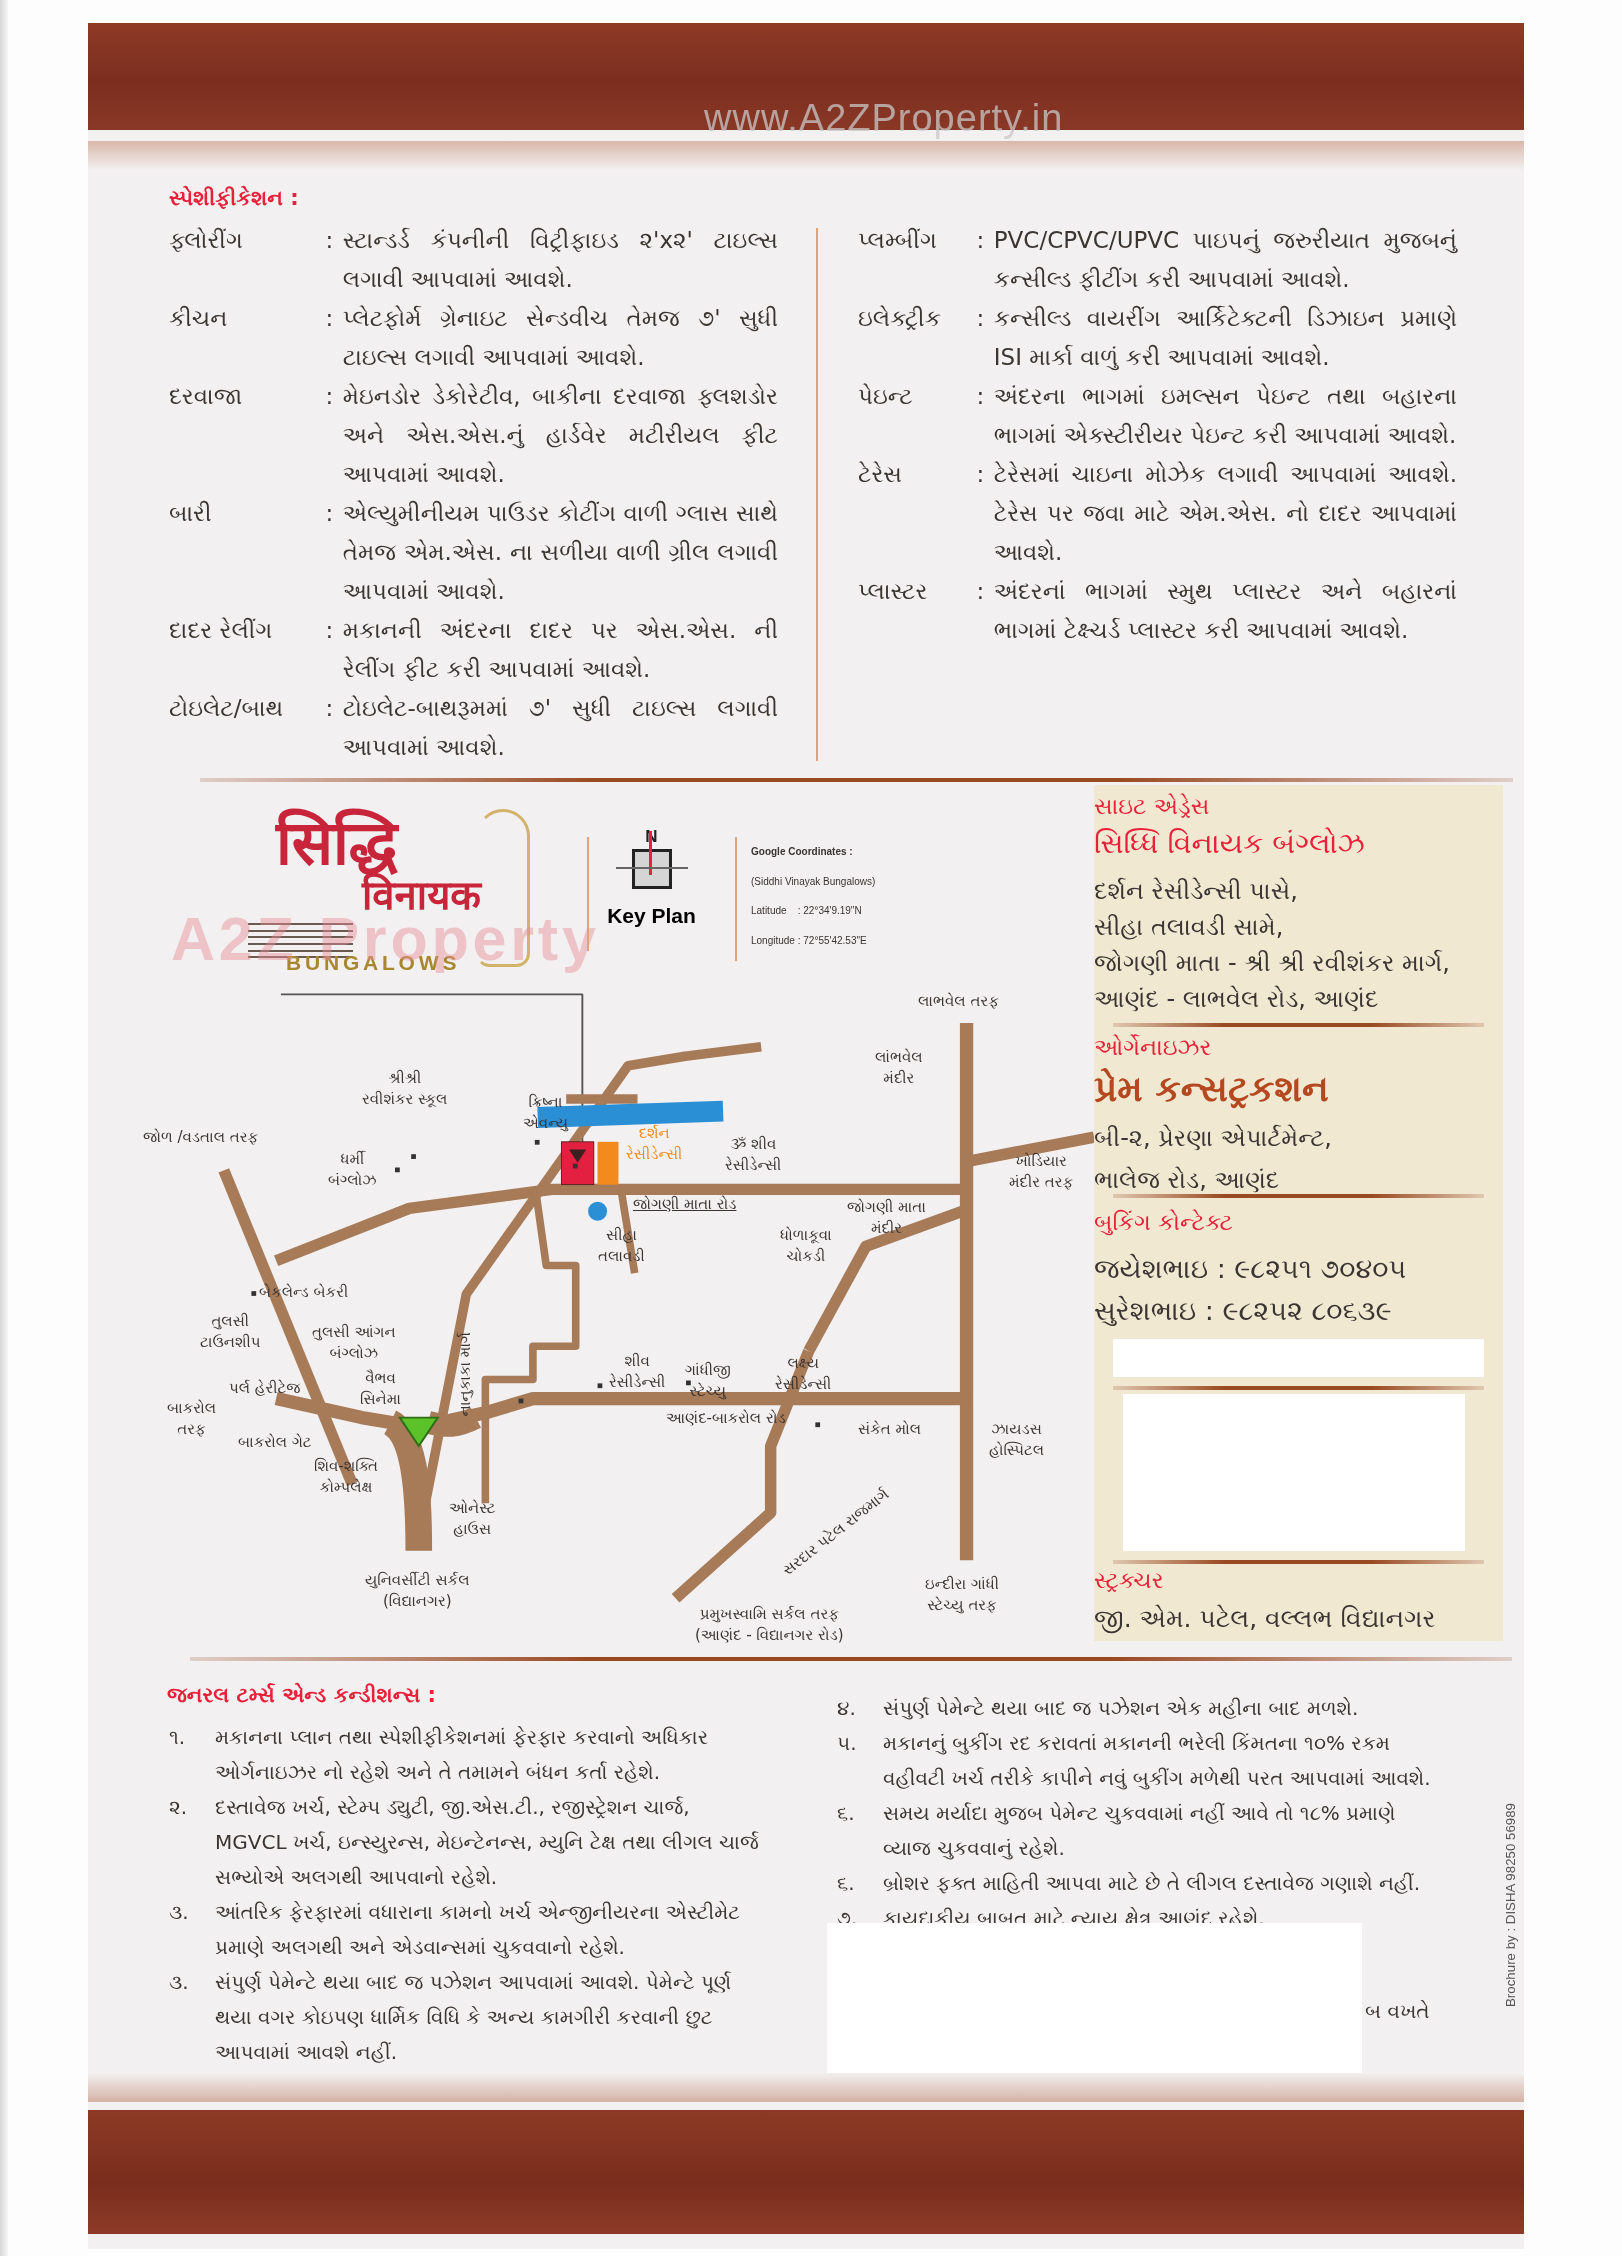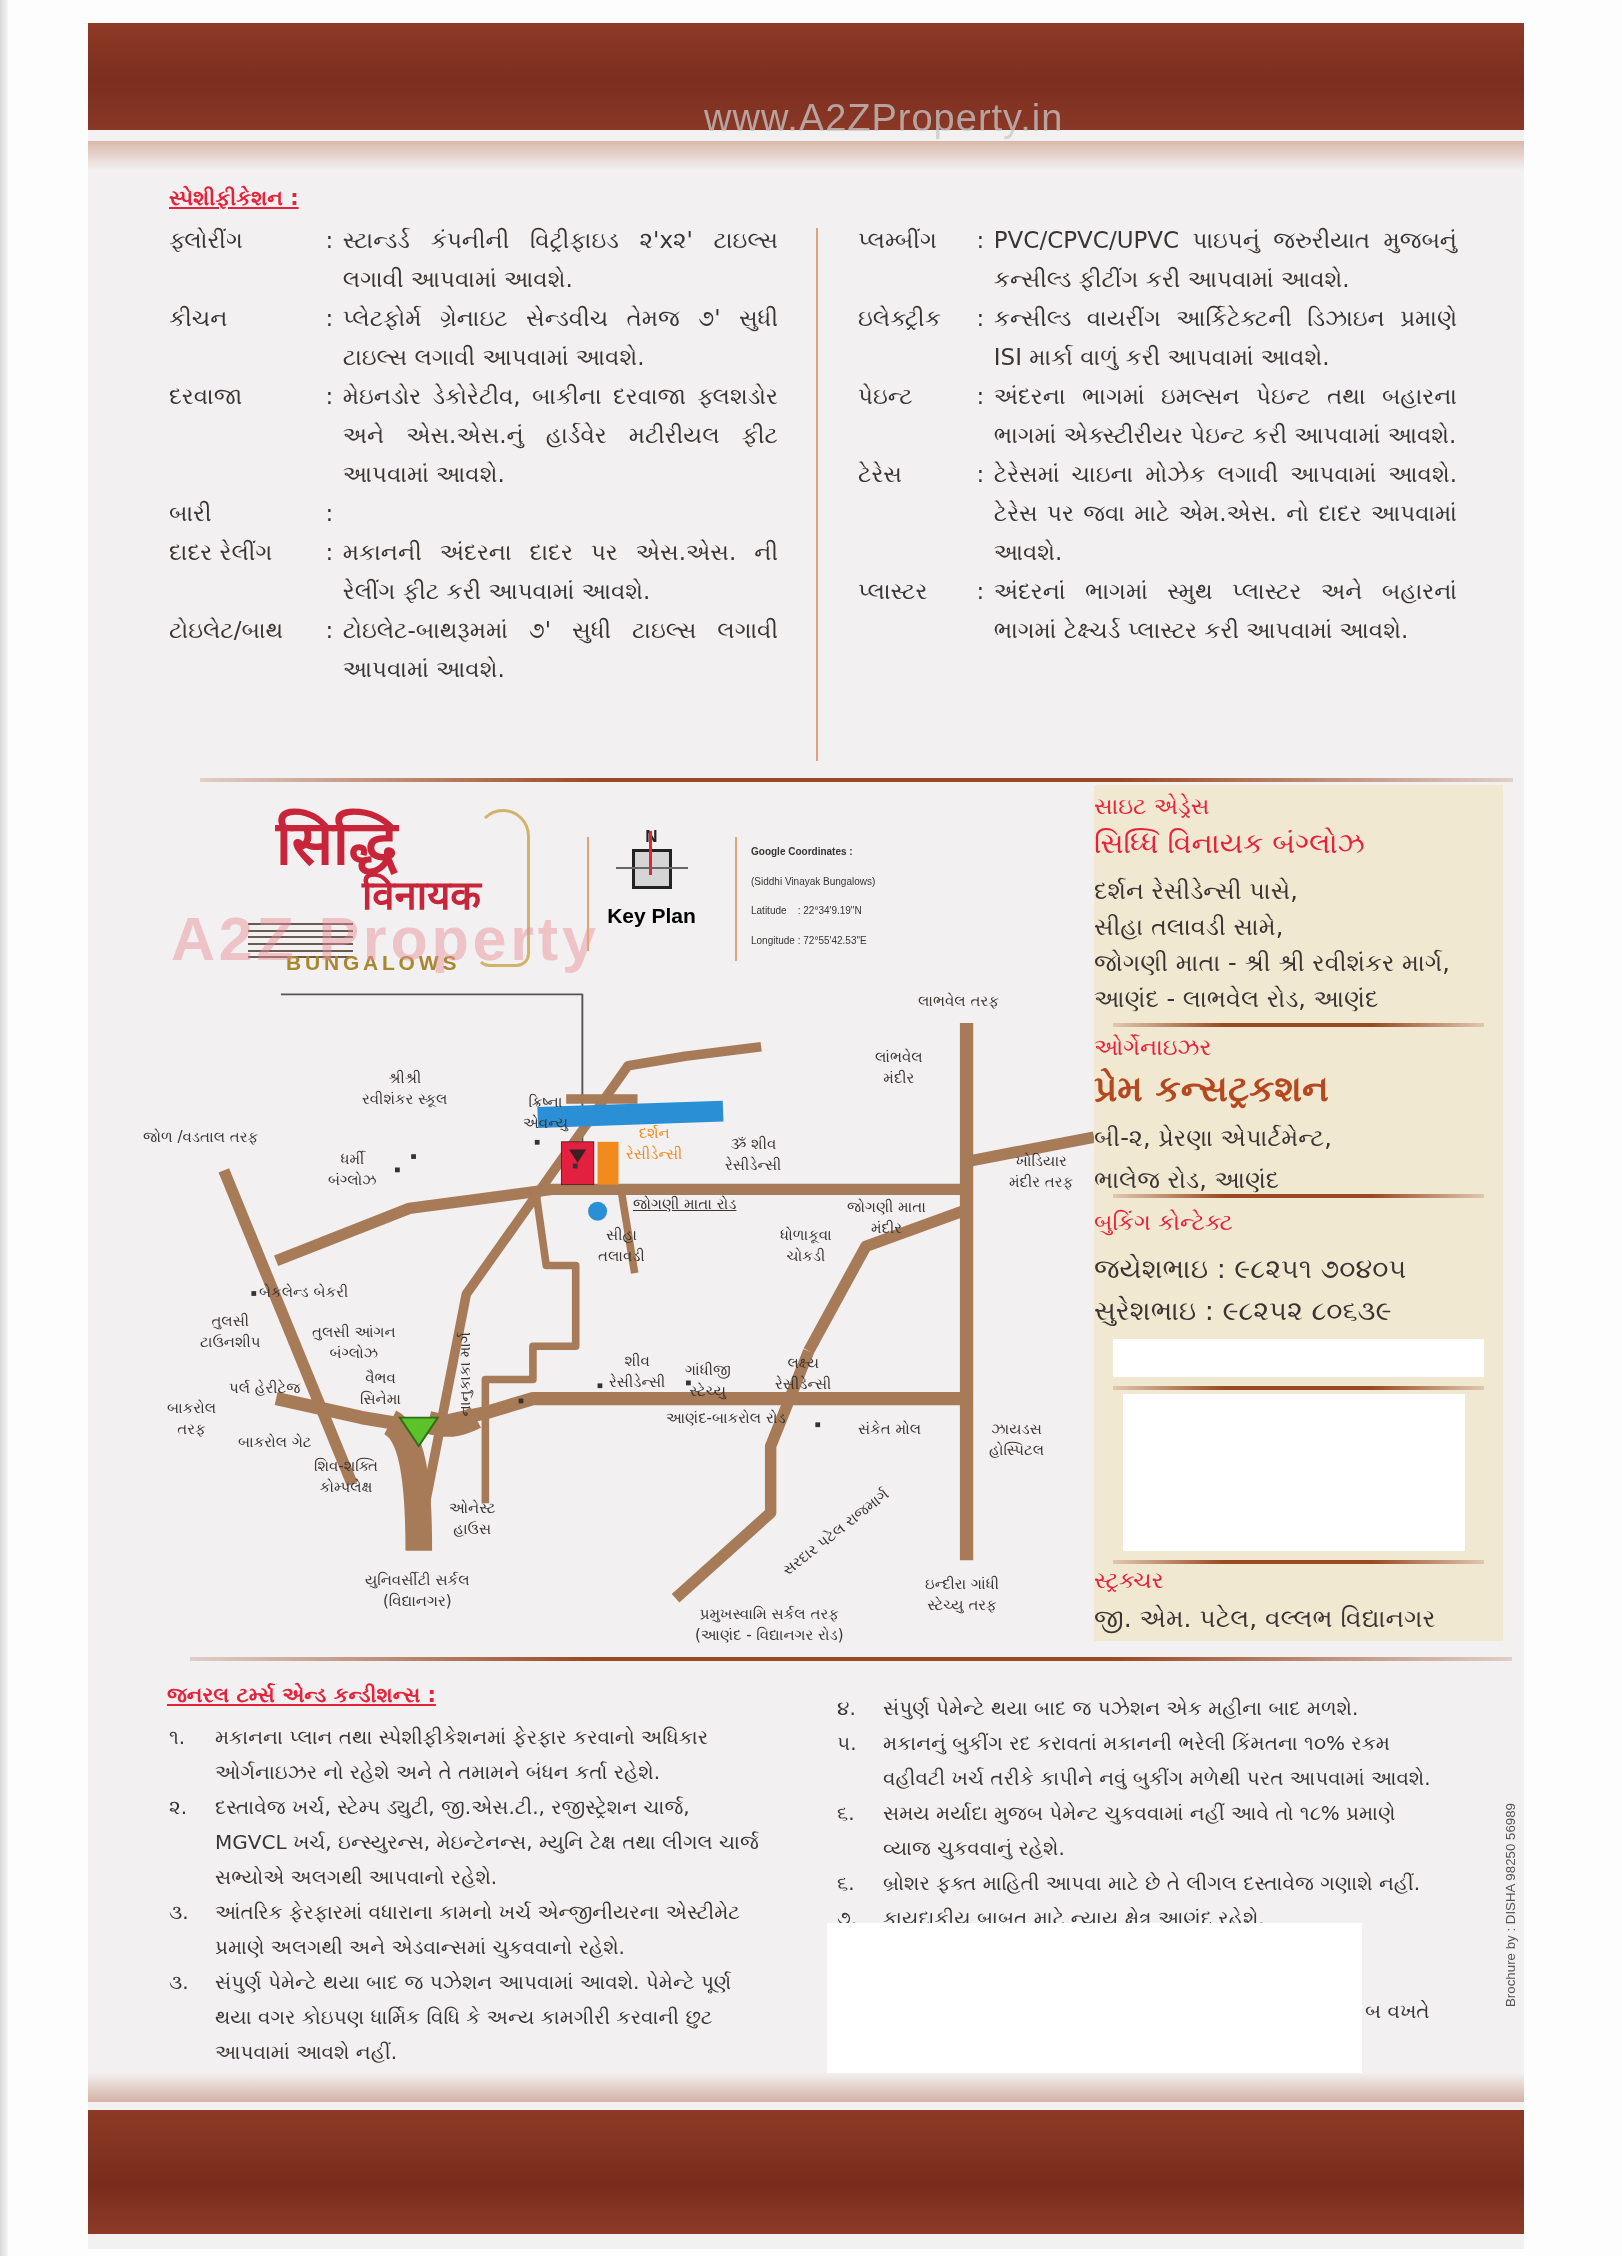--- a/index.html
+++ b/index.html
@@ -3,21 +3,21 @@
 <meta charset="utf-8">
 <style>
   html,body{margin:0;padding:0;}
   body{width:1623px;height:2257px;background:#fdfdfd;position:relative;overflow:hidden;font-family:"DejaVu Sans",sans-serif;color:#3a3432;}
   .page{position:absolute;left:88px;top:23px;width:1436px;height:2226px;background:#f2f0f0;}
   .band-top{position:absolute;left:88px;top:23px;width:1436px;height:107px;background:linear-gradient(180deg,#8e3a26 0%,#7c2e1f 55%,#8a3826 100%);}
   .band-top-fade{position:absolute;left:88px;top:141px;width:1436px;height:28.5px;background:linear-gradient(180deg,#d9b8aa 0%,#f2f0f0 100%);}
   .band-bottom{position:absolute;left:88px;top:2110px;width:1436px;height:124px;background:linear-gradient(180deg,#8c3a25 0%,#7a2d1d 60%,#8d3b27 100%);}
   .band-bottom-fade{position:absolute;left:88px;top:2073px;width:1436px;height:28.5px;background:linear-gradient(180deg,#f2f0f0 0%,#d4b2a4 100%);}
   .watermark{position:absolute;left:704px;top:97px;font-family:"Liberation Sans",sans-serif;font-size:38px;color:rgba(200,200,200,0.75);letter-spacing:1px;}
-  .sec-title{position:absolute;font-size:21px;color:#e8213a;font-weight:bold;text-decoration:underline;}
+  .sec-title{position:absolute;font-size:21px;color:#e8213a;font-weight:bold;}
   .spec-col{position:absolute;font-size:23px;line-height:39px;color:#3b3532;}
   .spec-row{display:flex;}
   .spec-label{flex:0 0 auto;}
   .spec-colon{flex:0 0 auto;padding:0 9.5px;}
   .spec-text{flex:1 1 auto;text-align:justify;}
   .divider-v{position:absolute;left:816px;top:228px;width:1.9px;height:533px;background:#e1a37a;}
   .hr{position:absolute;height:3.8px;background:linear-gradient(90deg,rgba(150,70,40,0.2),#9a4a22 30%,#9a4a22 70%,rgba(150,70,40,0.2));}
   
   .logo{position:absolute;left:238px;top:799px;width:323px;height:190px;text-align:center;}
   .logo-main{position:absolute;left:38px;top:0;font-family:"DejaVu Serif",serif;font-size:61px;color:#c8253a;font-weight:bold;}
@@ -79,20 +79,21 @@
       <span class="spec-text">પ્લેટફોર્મ ગ્રેનાઇટ સેન્ડવીચ તેમજ ૭' સુધી ટાઇલ્સ લગાવી આપવામાં આવશે.</span>
     </div>
   <div class="spec-row">
       <span class="spec-label" style="width:147px">દરવાજા</span>
       <span class="spec-colon">:</span>
       <span class="spec-text">મેઇનડોર ડેકોરેટીવ, બાકીના દરવાજા ફ્લશડોર અને એસ.એસ.નું હાર્ડવેર મટીરીયલ ફીટ આપવામાં આવશે.</span>
     </div>
   <div class="spec-row">
       <span class="spec-label" style="width:147px">બારી</span>
       <span class="spec-colon">:</span>
+      <span class="spec-text">એલ્યુમીનીયમ પાઉડર કોટીંગ વાળી ગ્લાસ સાથે તેમજ એમ.એસ. ના સળીયા વાળી ગ્રીલ લગાવી આપવામાં આવશે.</span>
     </div>
   <div class="spec-row">
       <span class="spec-label" style="width:147px">દાદર રેલીંગ</span>
       <span class="spec-colon">:</span>
       <span class="spec-text">મકાનની અંદરના દાદર પર એસ.એસ. ની રેલીંગ ફીટ કરી આપવામાં આવશે.</span>
     </div>
   <div class="spec-row">
       <span class="spec-label" style="width:147px">ટોઇલેટ/બાથ</span>
       <span class="spec-colon">:</span>
       <span class="spec-text">ટોઇલેટ-બાથરૂમમાં ૭' સુધી ટાઇલ્સ લગાવી આપવામાં આવશે.</span>

